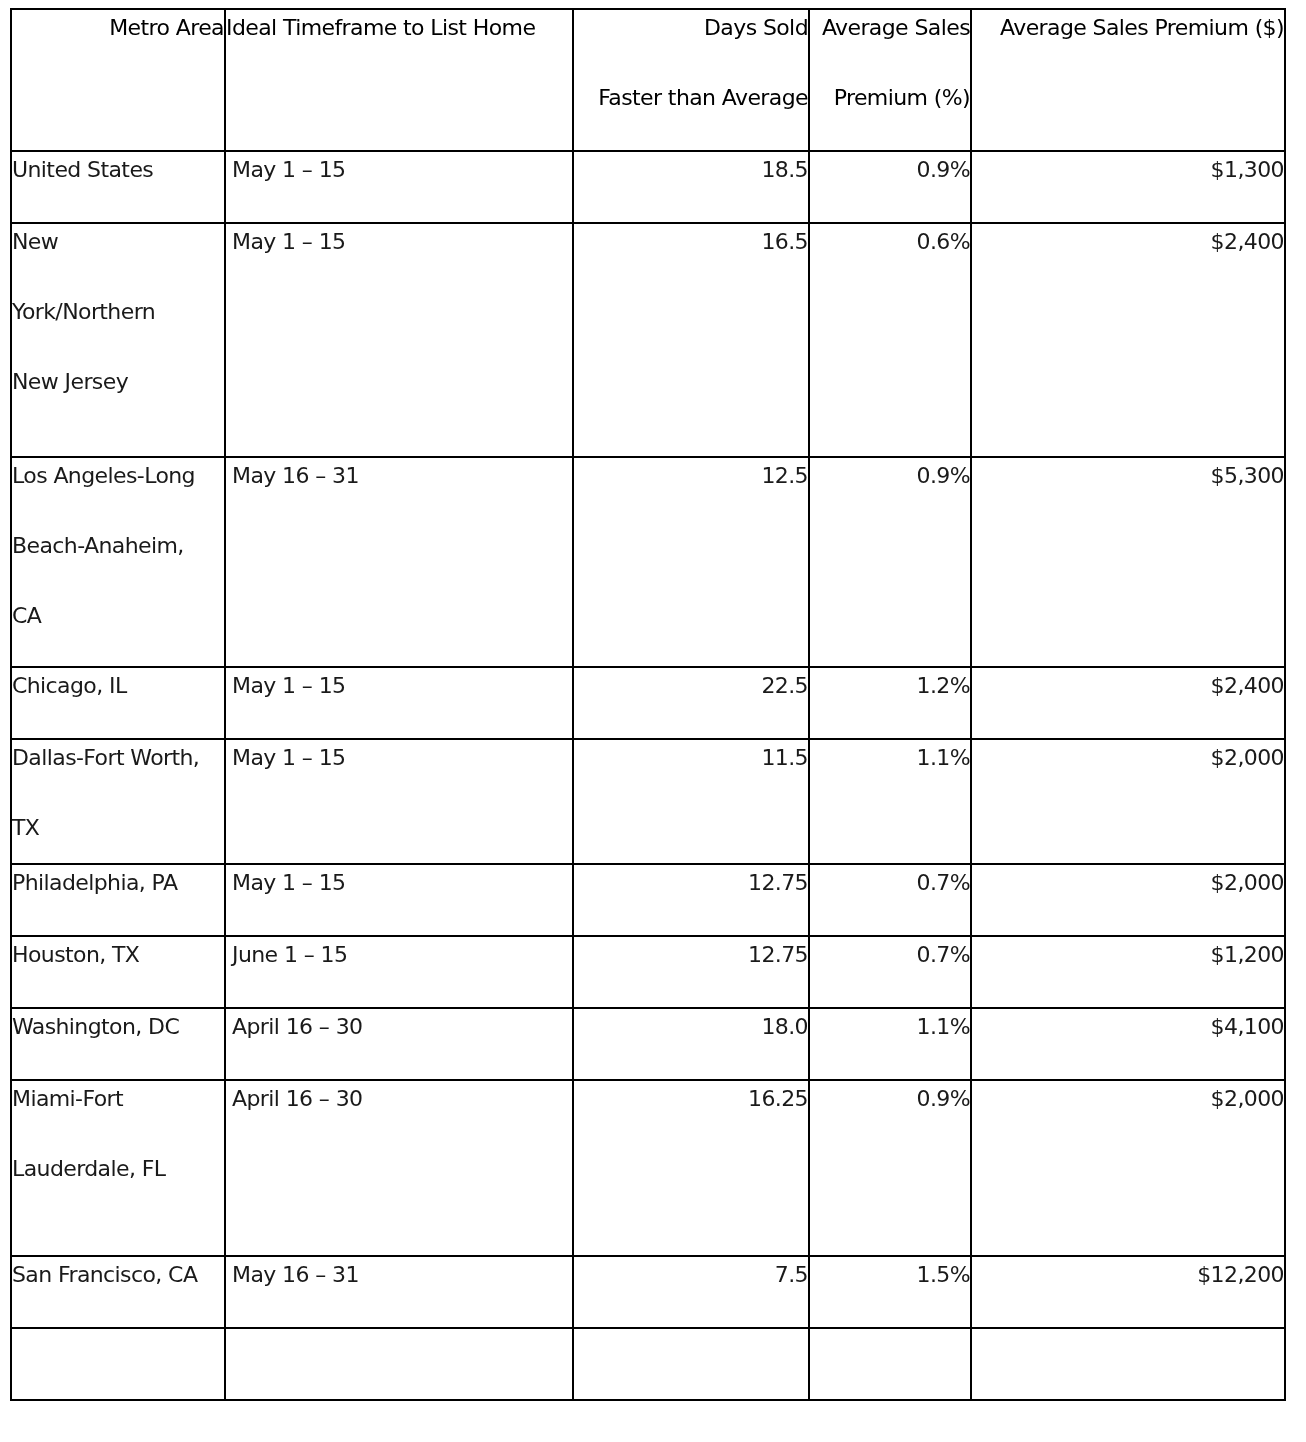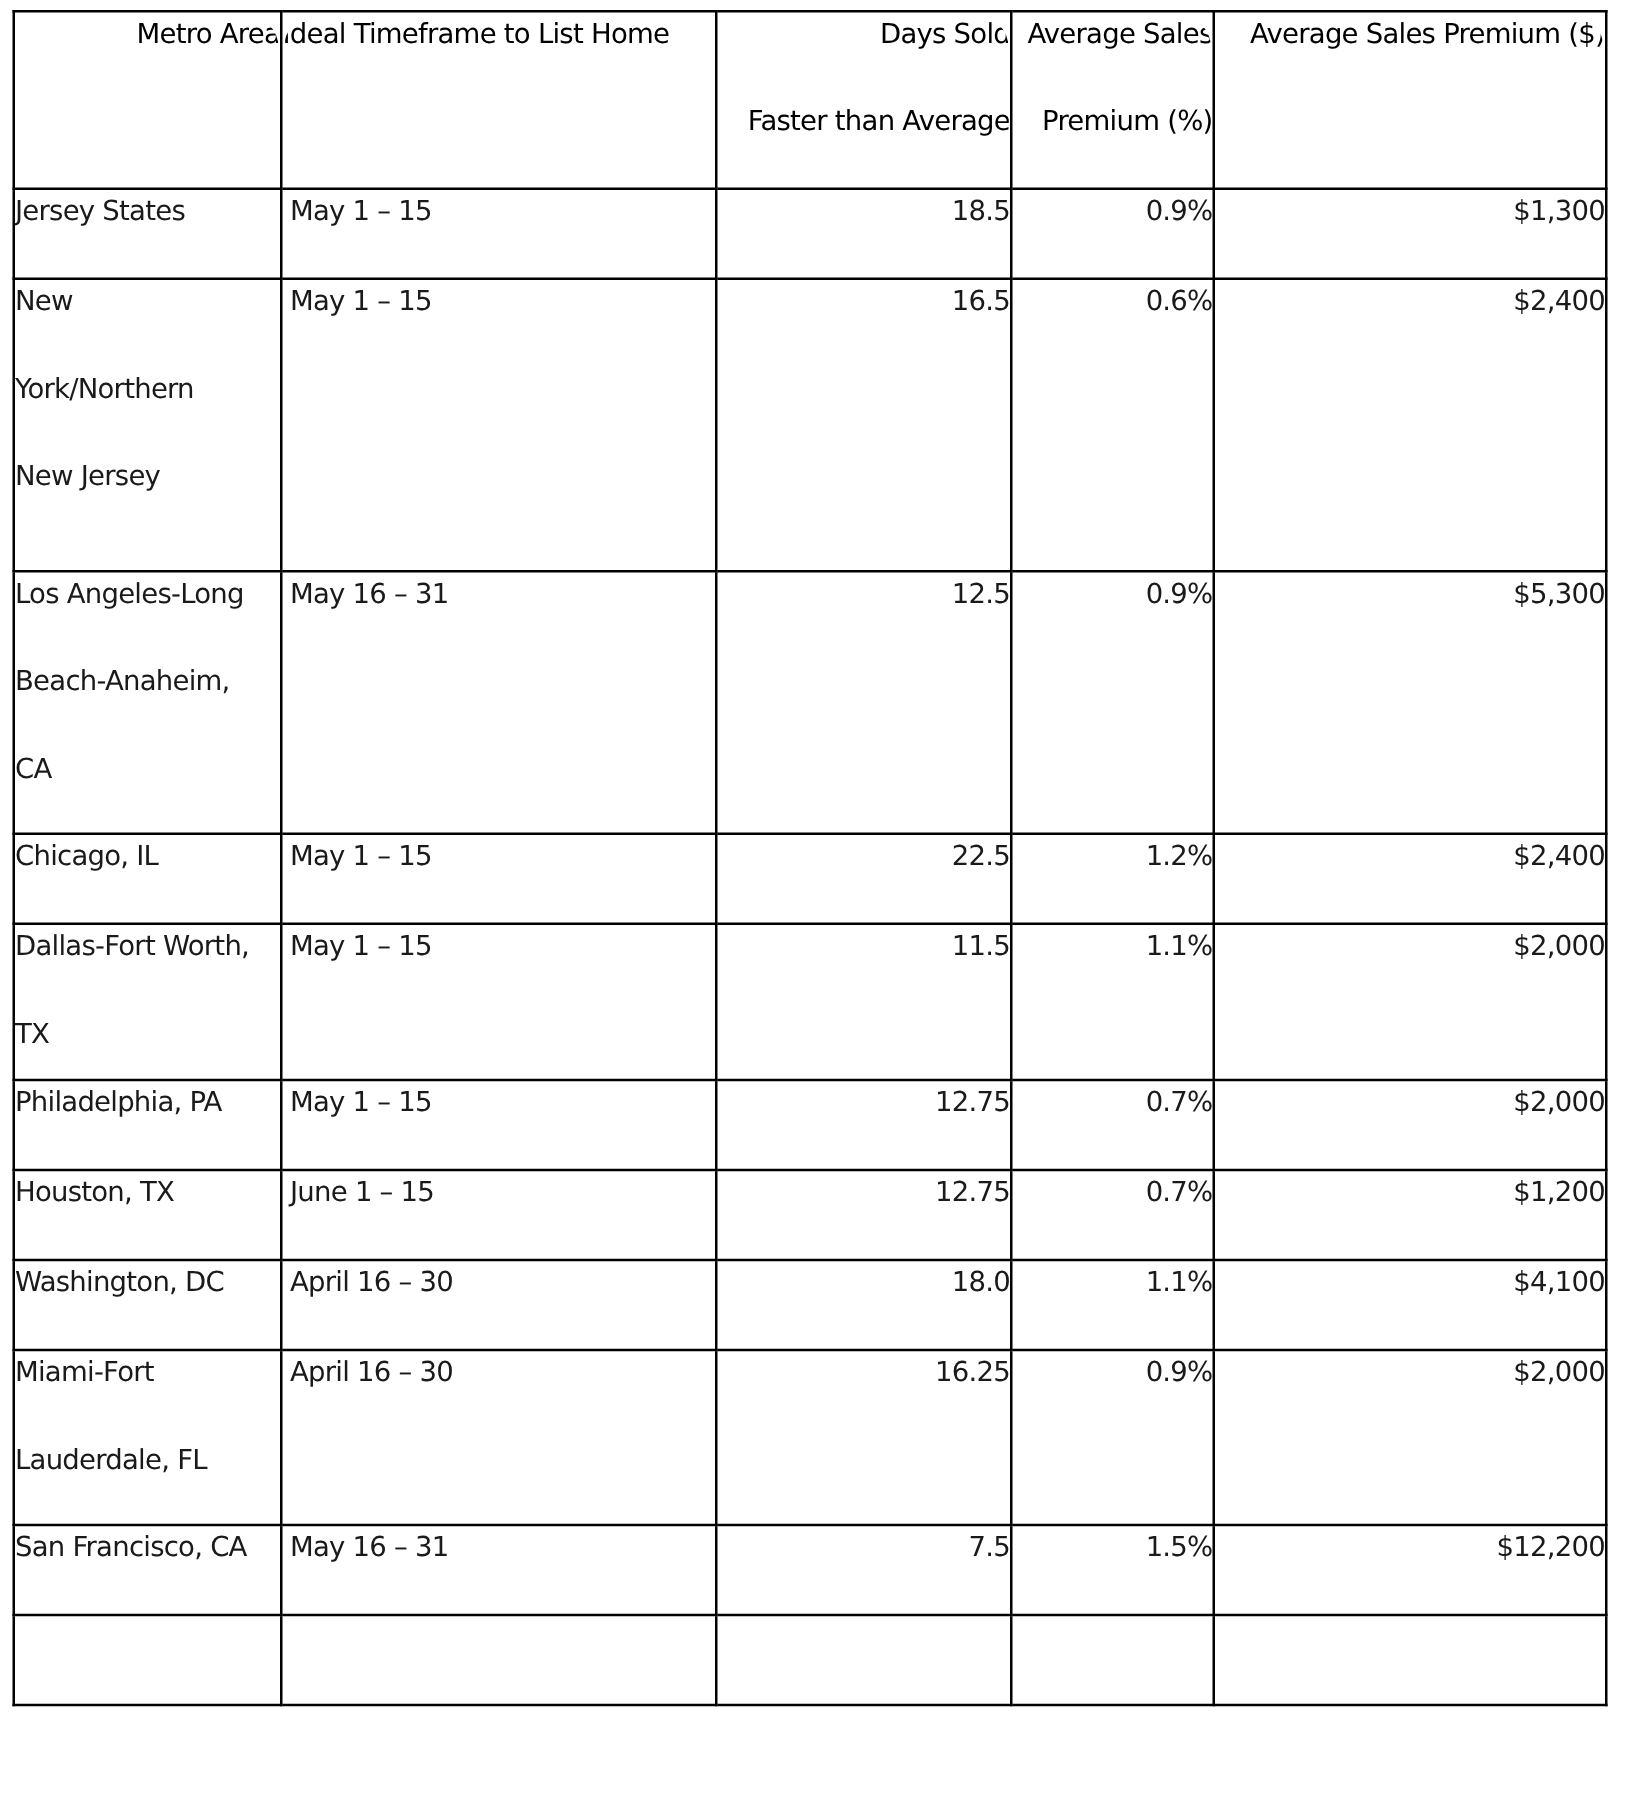--- a/index.html
+++ b/index.html
@@ -26,21 +26,21 @@
     th > span { display: block; line-height: 70px; margin-top: -17px; }
     td > span { display: block; margin-top: -17px; }
     .c1 { width: 214px; }
     .c2 { width: 348px; }
     .c3 { width: 236px; }
     .c4 { width: 162px; }
     .c5 { width: 314px; }
     .right { text-align: right; }
     .left { text-align: left; }
     .pl { padding-left: 6px; }
-    .hdr td, .hdr th { height: 140px; border-radius: 30px; }
+    .hdr td, .hdr th { height: 140px; }
   </style>
 </head>
 <body>
 
 <div class="wrap">
   <table>
     <colgroup>
       <col class="c1">
         <col class="c2">
         <col class="c3">
@@ -64,21 +64,21 @@
           <span style="margin-top:0">Premium (%)</span>
         </th>
         <th class="right">
           <span>Average Sales Premium ($)</span>
         </th>
       </tr>
     </thead>
     <tbody id="tbody">
         <tr style="height: 70px;">
           <td class="left">
-            <span>Jersey States</span>
+            <span>United States</span>
           </td>
           <td class="left pl">
             <span>May 1 – 15</span>
           </td>
           <td class="right">
             <span>18.5</span>
           </td>
           <td class="right">
             <span>0.9%</span>
           </td>
@@ -203,21 +203,21 @@
           <td class="right">
             <span>18.0</span>
           </td>
           <td class="right">
             <span>1.1%</span>
           </td>
           <td class="right">
             <span>$4,100</span>
           </td>
         </tr>
-        <tr style="height: 140px; margin-left: 32px;">
+        <tr style="height: 176px; margin-left: 32px;">
           <td class="left">
             <span>Miami-Fort</span>
             <span style="margin-top: 0px;">Lauderdale, FL</span>
           </td>
           <td class="left pl">
             <span>April 16 – 30</span>
           </td>
           <td class="right">
             <span>16.25</span>
           </td>

